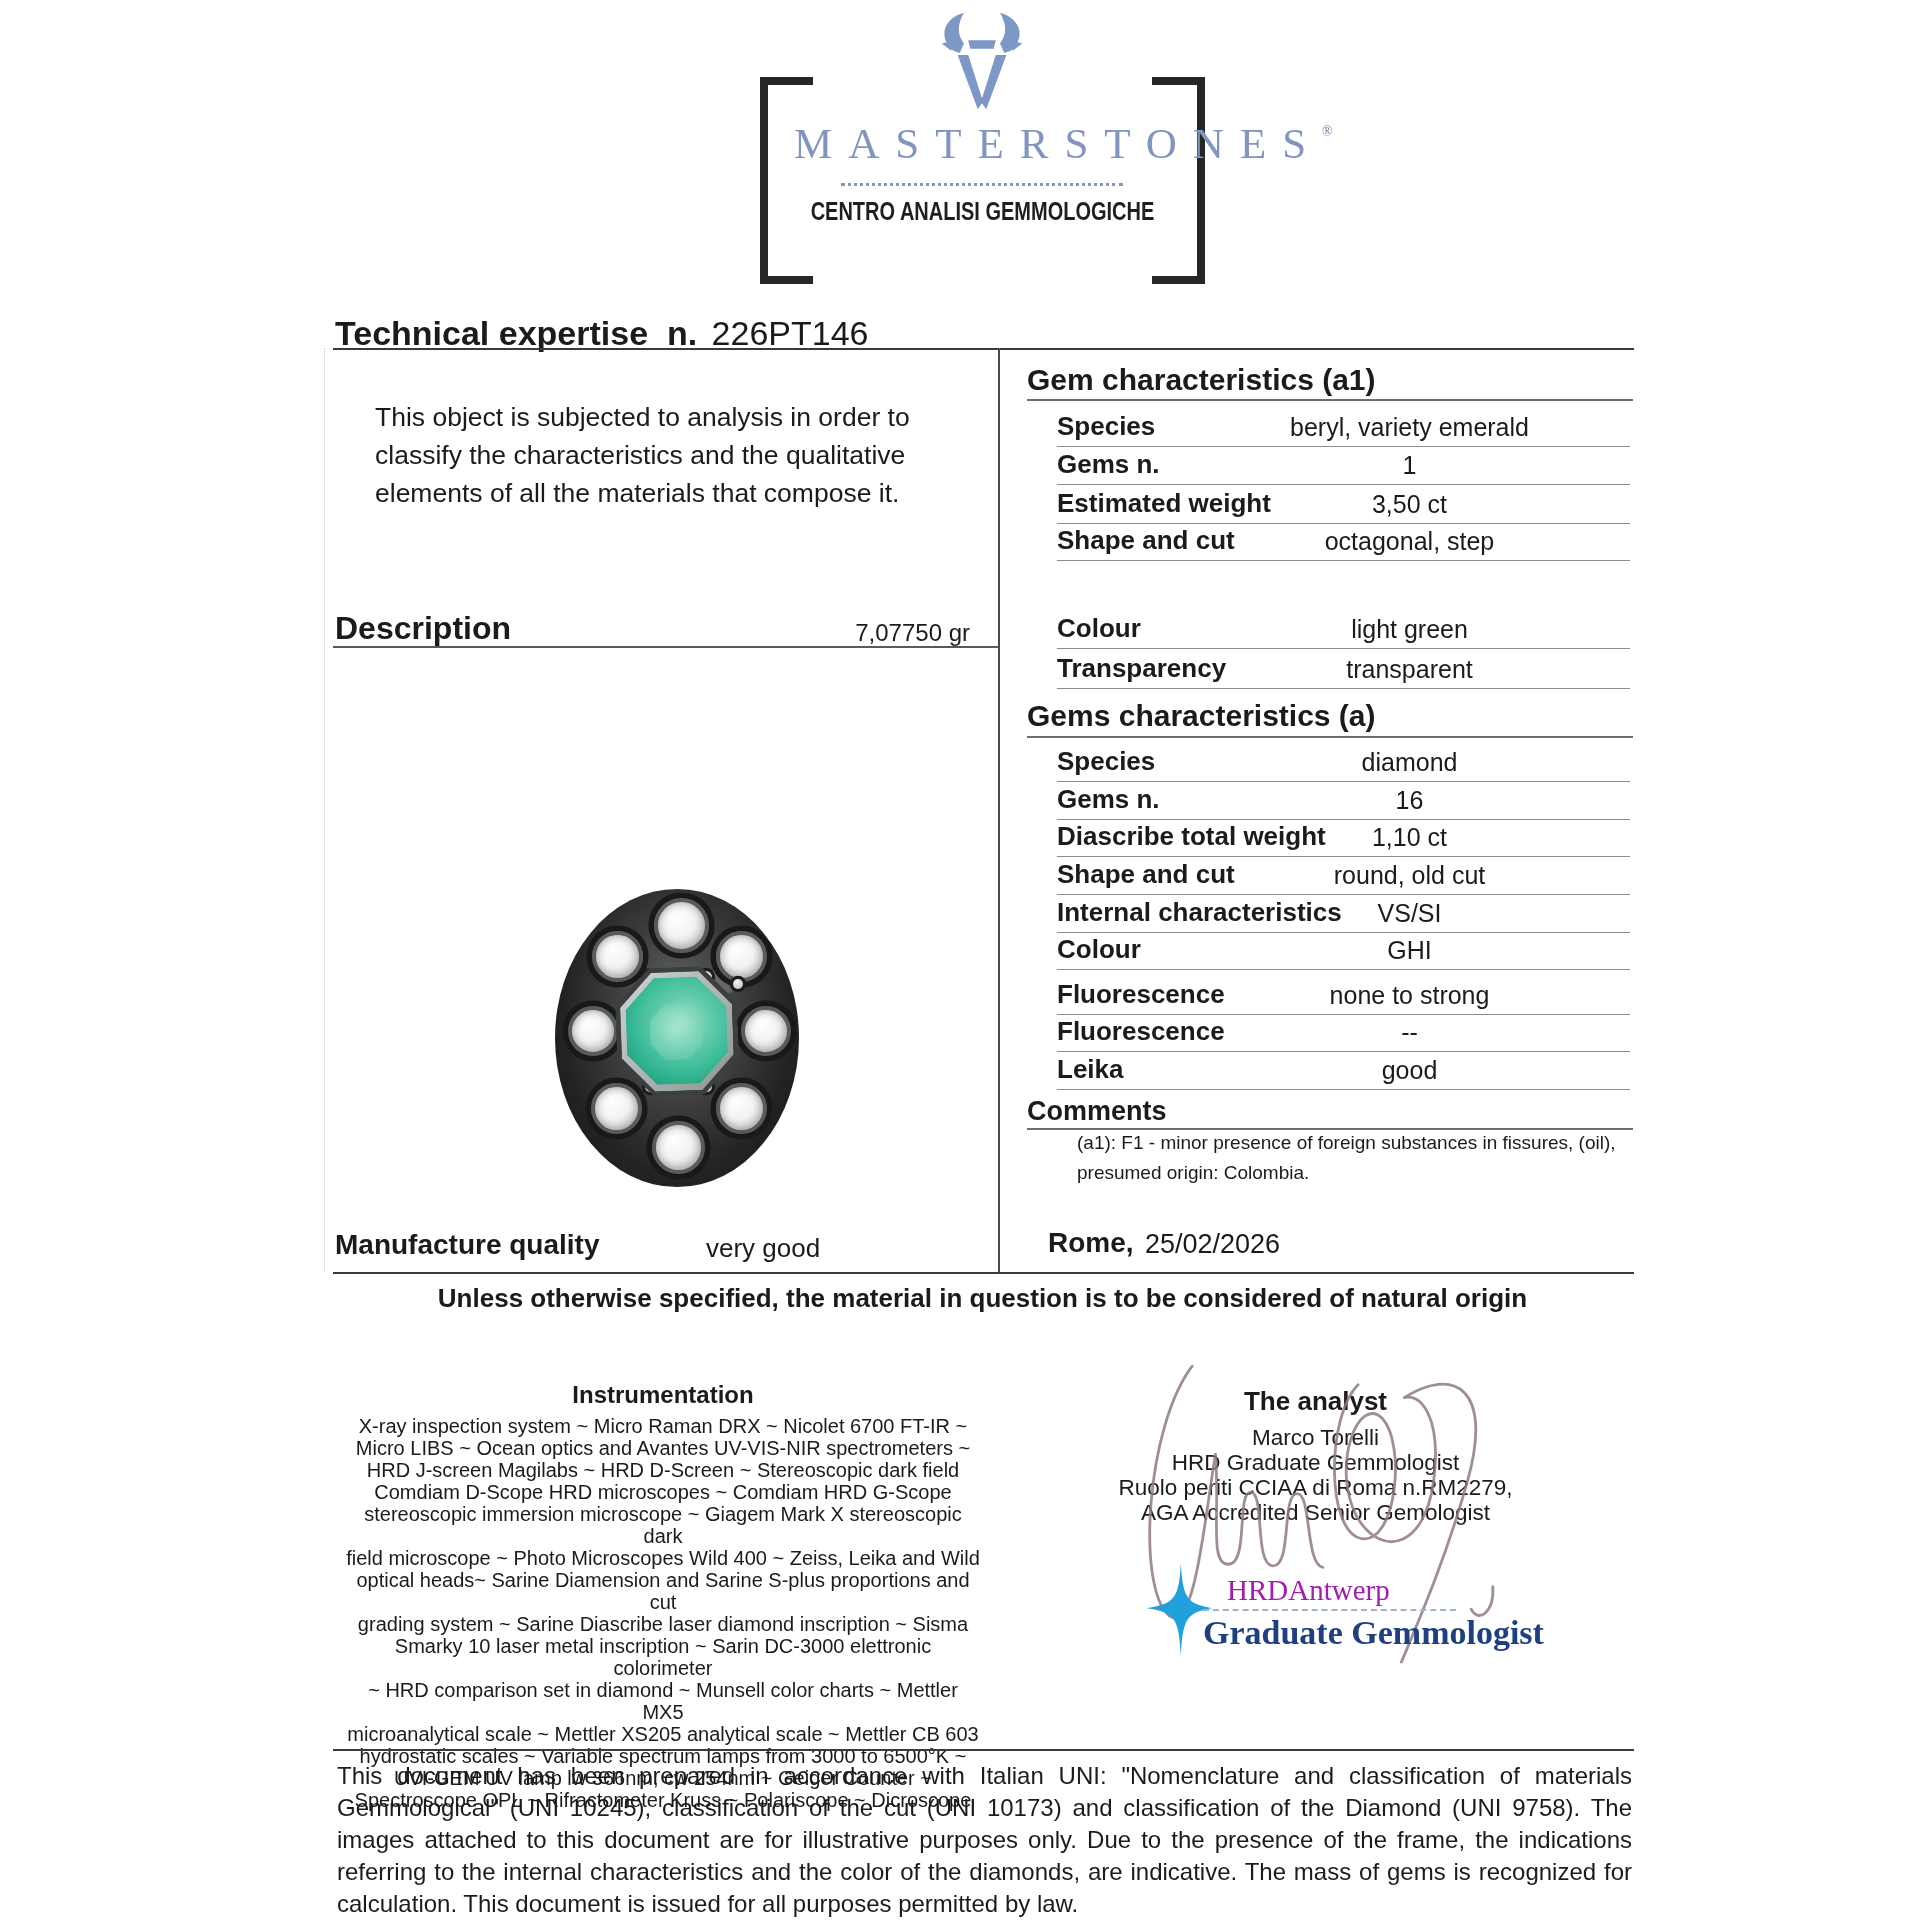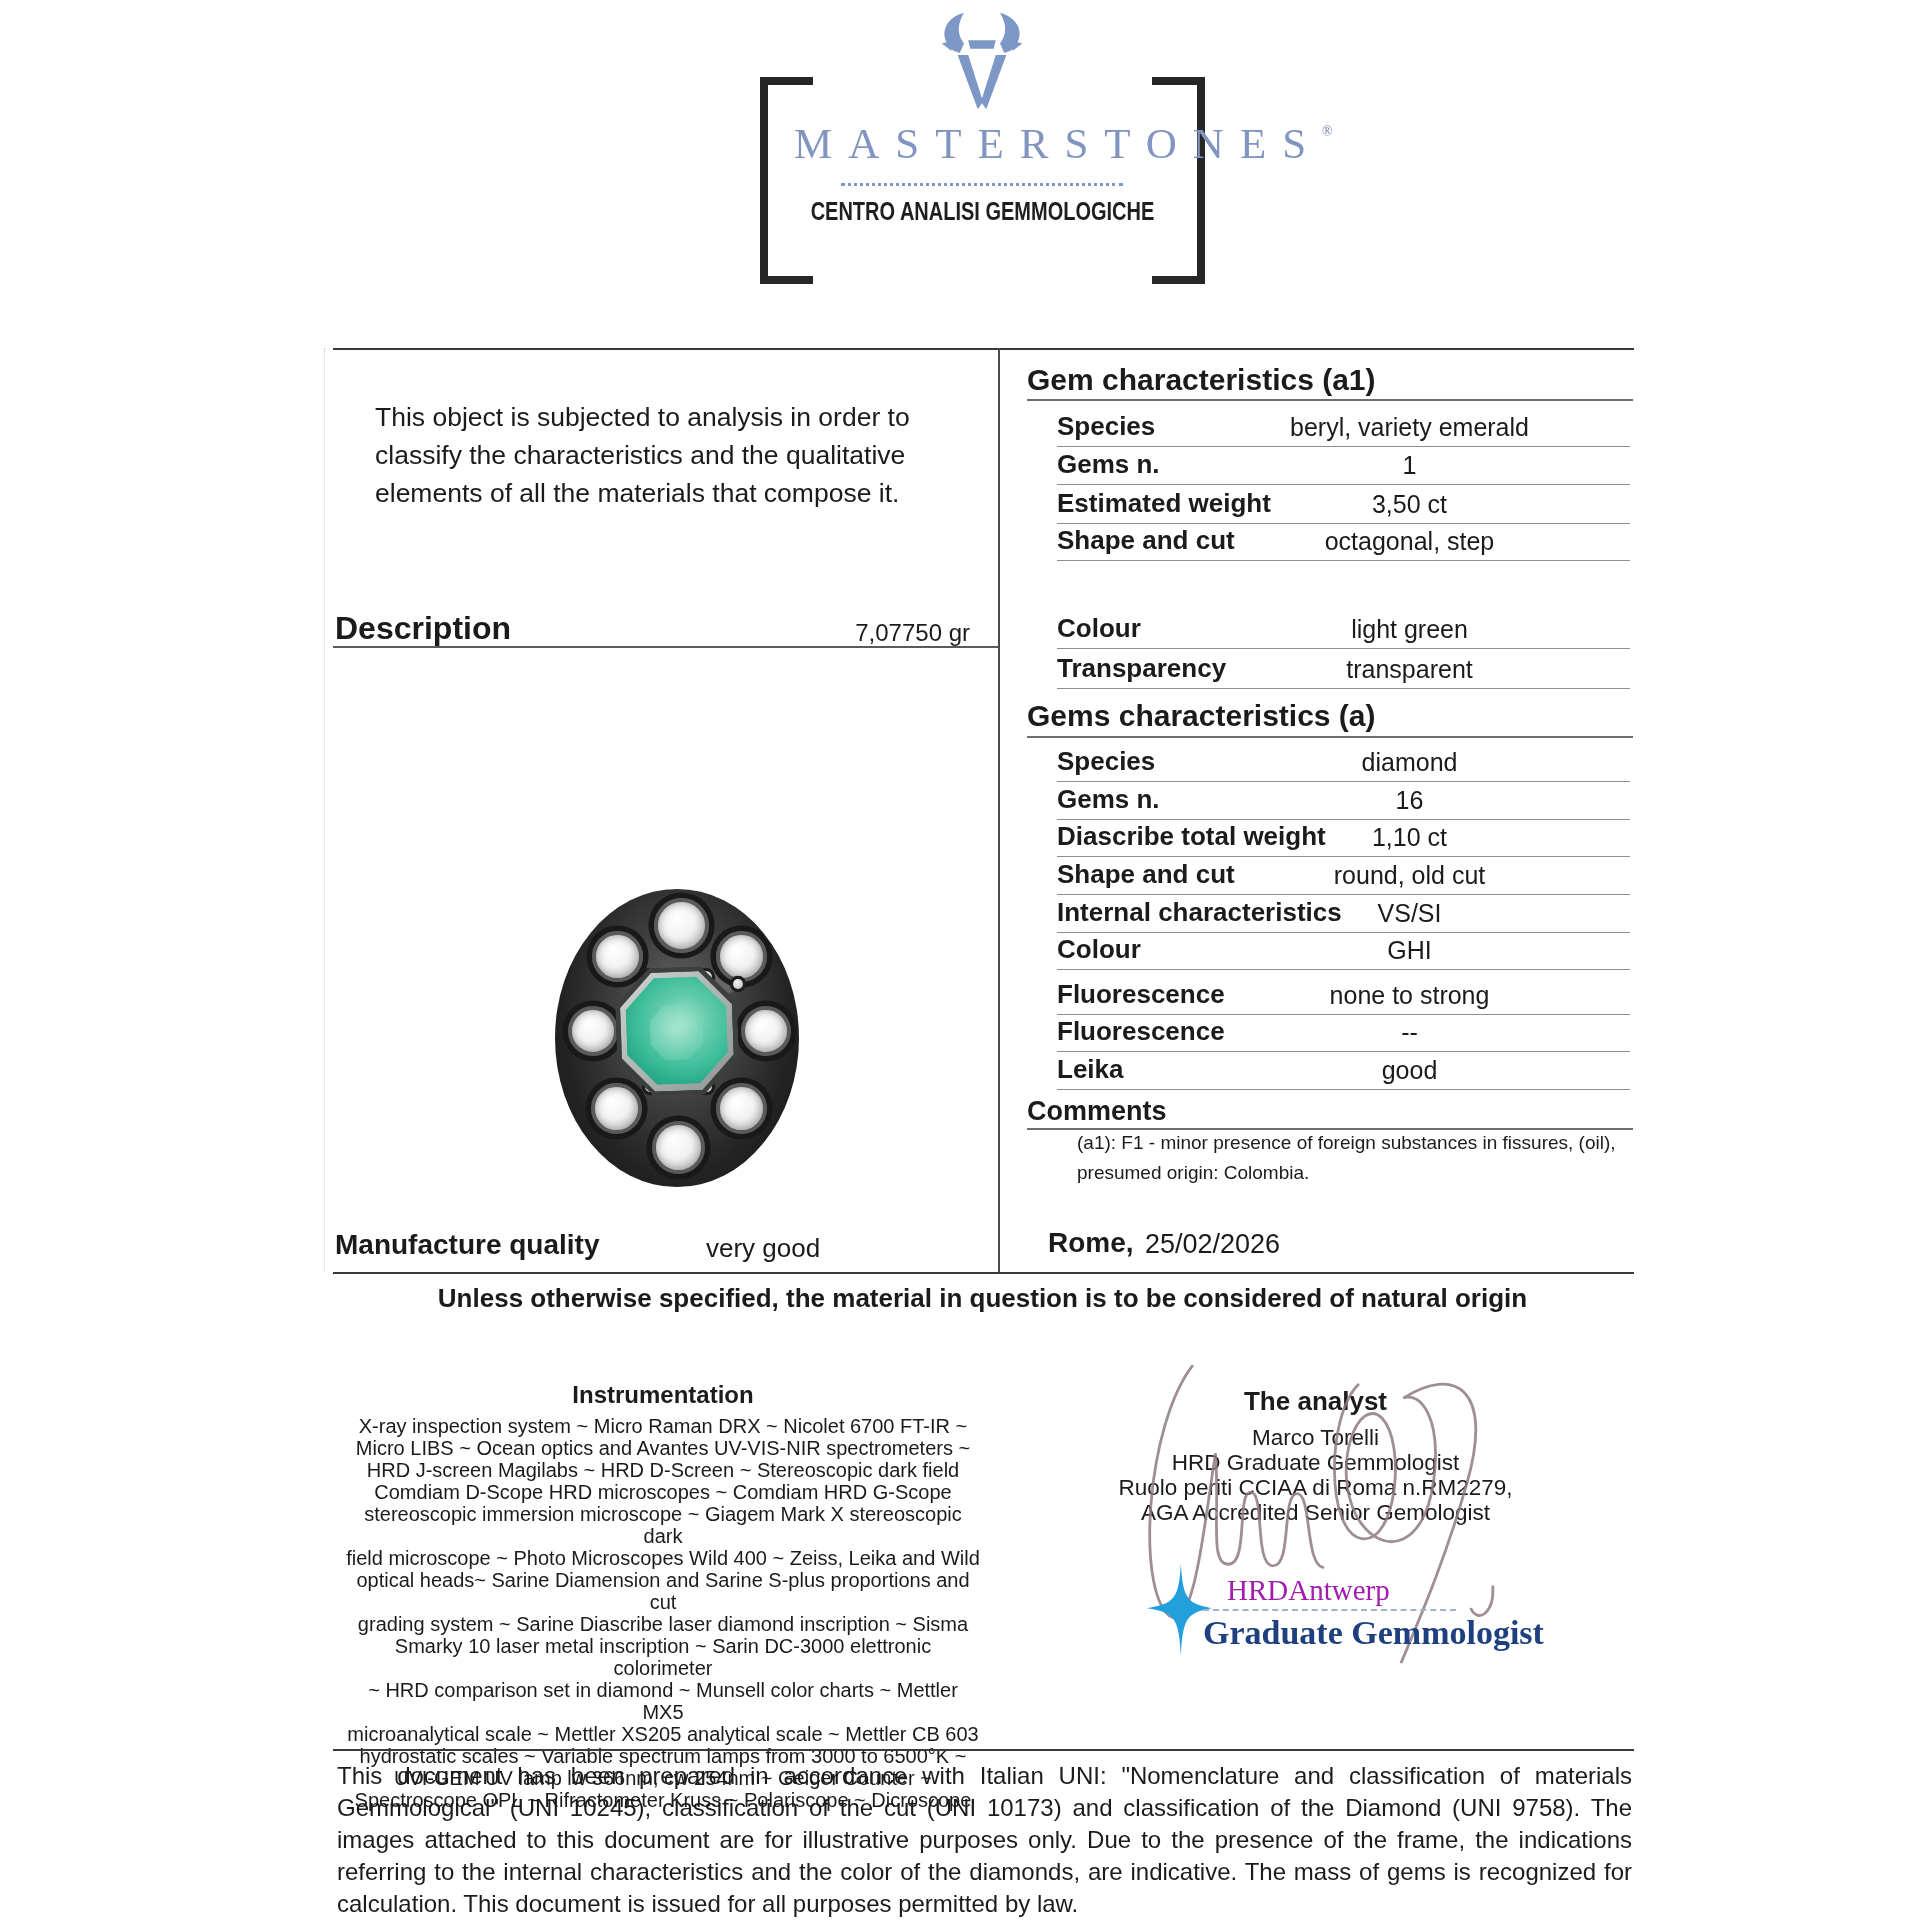--- a/index.html
+++ b/index.html
@@ -110,20 +110,23 @@
       <path d="M12 30 L24 27 L21 37 Z"></path>
       <path d="M88 30 L76 27 L79 37 Z"></path>
     </g>
   </svg>
   <div class="bracket left"></div>
   <div class="bracket right"></div>
   <div class="abs brand"><span>MASTERSTONES</span><sup>®</sup></div>
   <div class="abs dotline"></div>
   <div class="abs subtitle">CENTRO ANALISI GEMMOLOGICHE</div>
 
+  <div class="abs hdr">
+    <b>Technical expertise</b>&nbsp;&nbsp;<b>n.</b><span class="num">226PT146</span>
+  </div>
   <div class="rule" style="left:333px;top:348px;width:1301px;"></div>
   <div class="vdiv" style="left:998px;top:348px;height:924px;"></div>
   <div class="edge" style="left:324px;top:348px;height:924px;"></div>
 
   <div class="abs intro">This object is subjected to analysis in order to classify the characteristics and the qualitative elements of all the materials that compose it.</div>
 
   <div class="abs desc-label">Description</div>
   <div class="abs desc-weight">7,07750 gr</div>
   <div class="rule" style="left:333px;top:646px;width:665px;height:1.6px;background:#5a5a5a;"></div>
 

